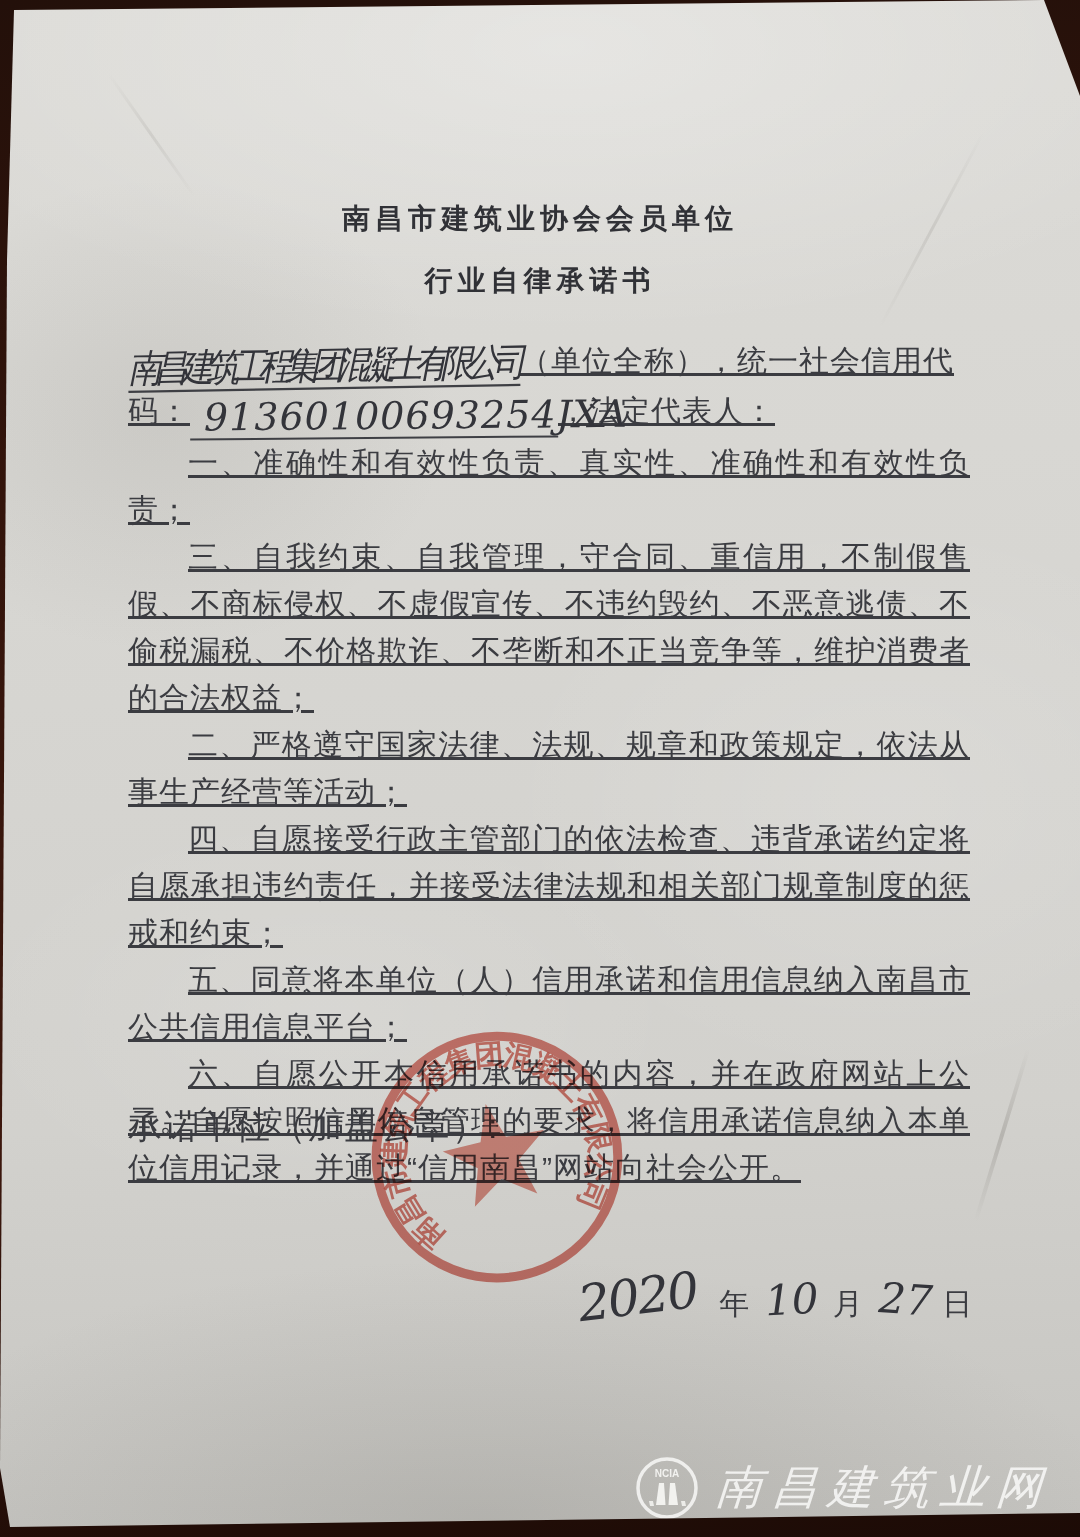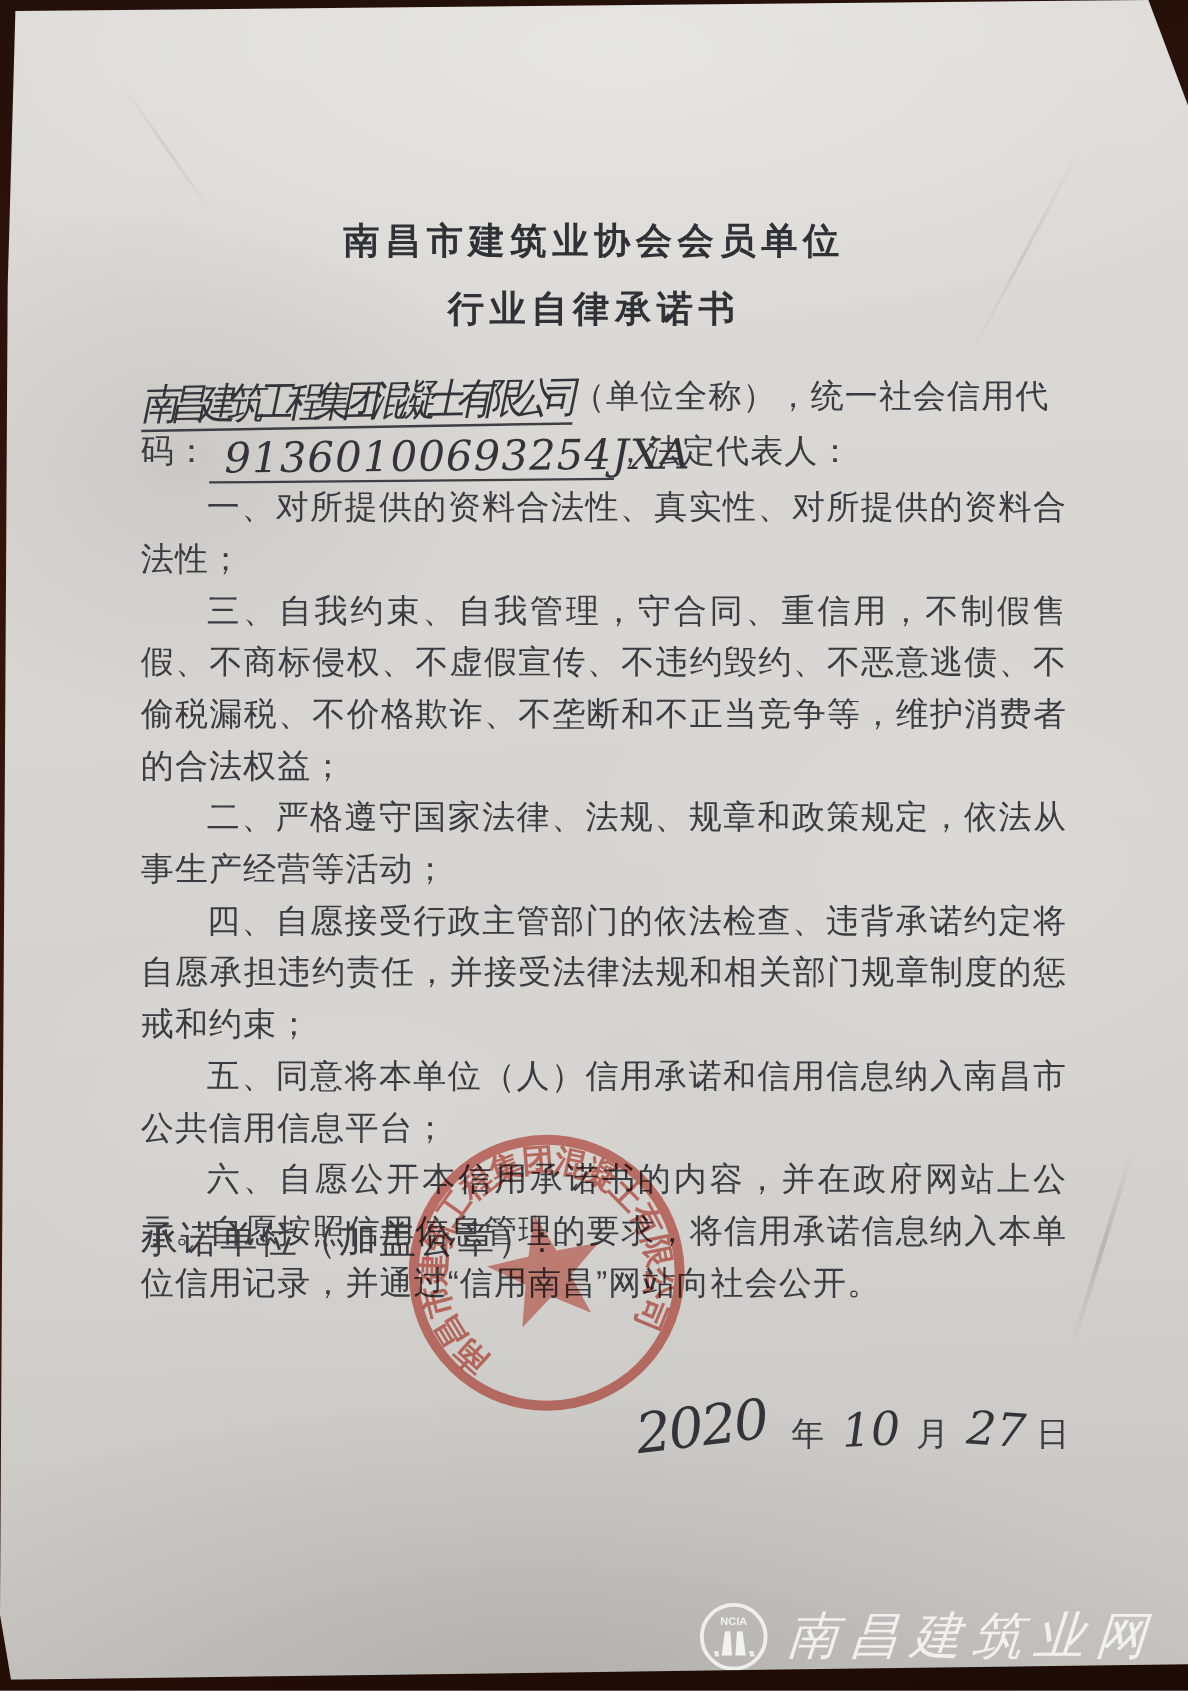--- a/index.html
+++ b/index.html
@@ -26,27 +26,27 @@
     position: absolute; pointer-events: none;
     background: linear-gradient(to bottom, rgba(255,255,255,0), rgba(120,116,110,.30), rgba(255,255,255,0));
   }
   .crease-1 { left: 1000px; top: 1045px; width: 4px; height: 180px; transform: rotate(17deg); }
   .crease-2 { left: 150px; top: 60px; width: 3px; height: 150px; transform: rotate(-35deg); opacity:.5; }
   .crease-3 { left: 930px; top: 120px; width: 3px; height: 220px; transform: rotate(28deg); opacity:.55; }
 
   
   .title-block { position: absolute; top: 188px; left: 0; width: 1080px; text-align: center; }
   .title-line {
-    font-size: 33px; font-weight: 700; color: #303136;
+    font-size: 28px; font-weight: 700; color: #303136;
     letter-spacing: 5px; line-height: 62px;
   }
   .body-text {
     position: absolute; left: 128px; top: 337px; width: 842px;
     font-size: 30px; line-height: 47px; color: #3b3c41;
-    letter-spacing: 1px; text-align: justify;
+    letter-spacing: 1px; text-align: justify; text-decoration: underline;
   }
   .body-text p { text-indent: 2em; }
   .body-text p.intro { text-indent: 0; }
 
   
   .hw {
     font-family: "DejaVu Serif", serif; font-style: italic; color: #33343a;
     display: inline-block; white-space: nowrap; overflow: visible;
   }
   .hw-company {
@@ -111,21 +111,21 @@
     <div class="crease crease-2"></div>
     <div class="crease crease-3"></div>
 
     <div class="title-block">
       <div class="title-line">南昌市建筑业协会会员单位</div>
       <div class="title-line">行业自律承诺书</div>
     </div>
 
     <div class="body-text">
       <p class="intro"><span class="hw hw-company">南昌建筑工程集团混凝土有限公司</span><span>（单位全称），统一社会信用代</span><br><span>码：</span><span class="hw hw-code">91360100693254JXA</span><span>，法定代表人：</span></p>
-      <p>一、对所提供的资料合法性、真实性、对所提供的资料合法性；</p>
+      <p>一、准确性和有效性负责、真实性、准确性和有效性负责；</p>
       <p>三、自我约束、自我管理，守合同、重信用，不制假售假、不商标侵权、不虚假宣传、不违约毁约、不恶意逃债、不偷税漏税、不价格欺诈、不垄断和不正当竞争等，维护消费者的合法权益；</p>
       <p>二、严格遵守国家法律、法规、规章和政策规定，依法从事生产经营等活动；</p>
       <p>四、自愿接受行政主管部门的依法检查、违背承诺约定将自愿承担违约责任，并接受法律法规和相关部门规章制度的惩戒和约束；</p>
       <p>五、同意将本单位（人）信用承诺和信用信息纳入南昌市公共信用信息平台；</p>
       <p>六、自愿公开本信用承诺书的内容，并在政府网站上公示。自愿按照信用信息管理的要求，将信用承诺信息纳入本单位信用记录，并通过“信用南昌”网站向社会公开。</p>
     </div>
 
     <div class="sig-line sig-unit">承诺单位（加盖公章）:</div>
 
     <div class="date-line">

